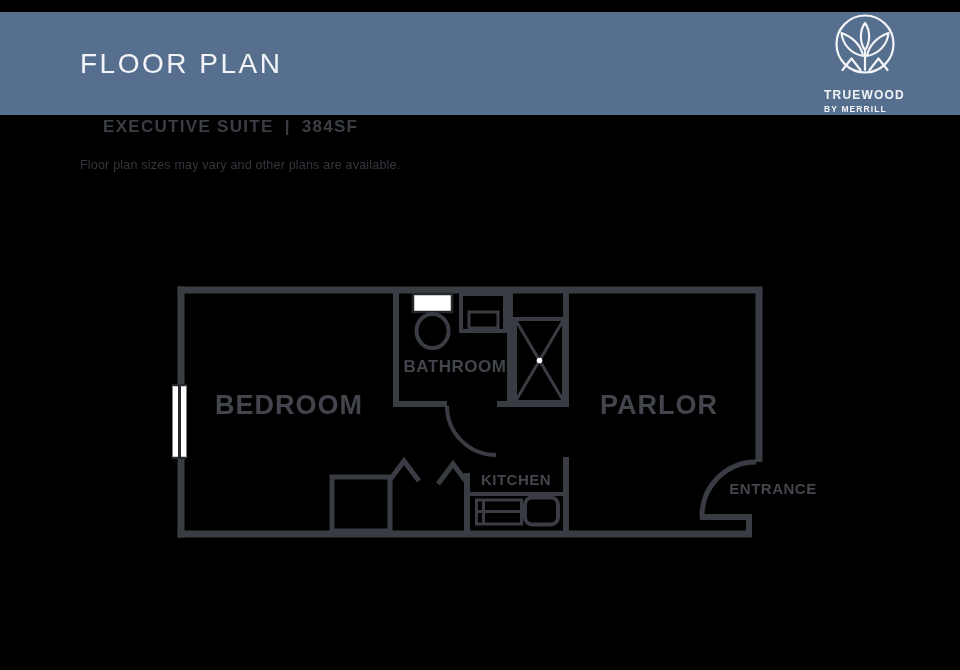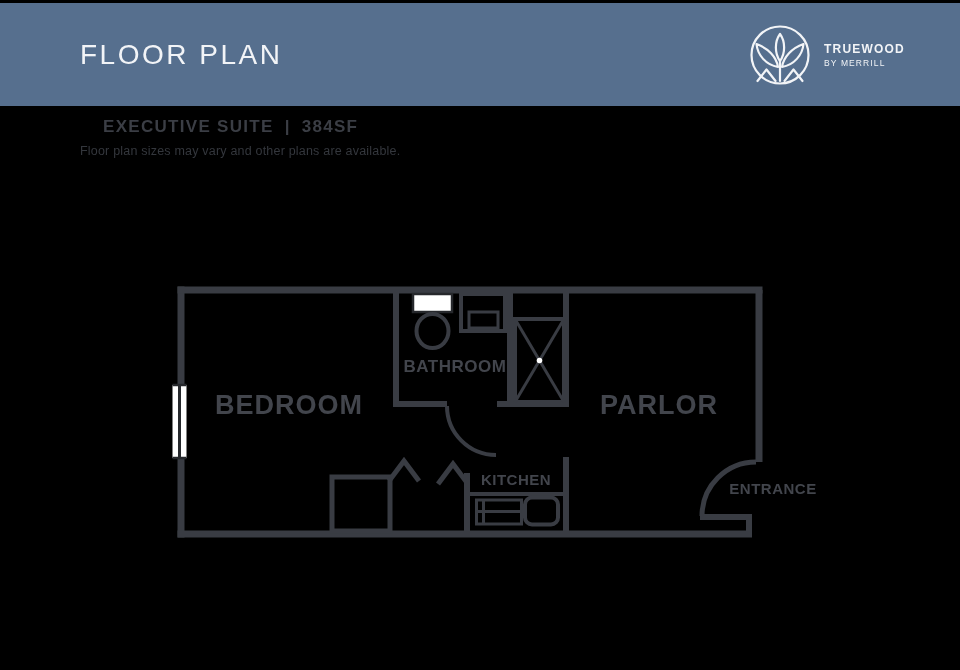--- a/index.html
+++ b/index.html
@@ -13,43 +13,43 @@
   }
   *{box-sizing:border-box;margin:0;padding:0;}
   html,body{width:960px;height:670px;overflow:hidden;}
   body{
     background:var(--background);
     font-family:"Liberation Sans", sans-serif;
     position:relative;
   }
   
   .header{
-    position:absolute;top:3px;left:0;width:960px;height:103px;
+    position:absolute;top:12px;left:0;width:960px;height:103px;
     background:var(--header-bg);
     display:flex;align-items:center;justify-content:space-between;
     padding:0 55px 0 80px;
     z-index:2;
   }
   .header-title{
     color:var(--logo);
     font-size:28px;font-weight:400;letter-spacing:2.5px;
   }
-  .brand{display:flex;align-items:center;gap:13px;}
+  .brand{display:flex;align-items:center;gap:13px;flex-direction:column;}
   .brand-text{display:flex;flex-direction:column;gap:2px;}
   .brand-name{color:var(--logo);font-size:12px;font-weight:bold;letter-spacing:1.2px;}
-  .brand-byline{color:var(--logo);font-size:8.5px;font-weight:normal;letter-spacing:1.1px;}
+  .brand-byline{color:var(--logo);font-size:8.5px;font-weight:bold;letter-spacing:1.1px;}
   
   .plan-info{position:absolute;left:80px;top:117px;z-index:2;}
   .plan-title{
     display:flex;align-items:baseline;gap:11px;
     color:var(--title-text);
     font-size:17px;font-weight:bold;letter-spacing:1.3px;margin-left:23px;
   }
   .plan-disclaimer{
-    margin-top:7px;
+    margin-top:21px;
     color:var(--subtitle-text);
     font-size:12.5px;letter-spacing:0.2px;
   }
   
   .plan-svg{position:absolute;left:0;top:0;z-index:1;}
   .wall{stroke:var(--wall);fill:none;stroke-width:7;}
   .wall6{stroke:var(--wall);fill:none;stroke-width:6;}
   .thin{stroke:var(--wall);fill:none;stroke-width:4;}
   .thin3{stroke:var(--wall);fill:none;stroke-width:3;}
   .thin5{stroke:var(--wall);fill:none;stroke-width:5;}

